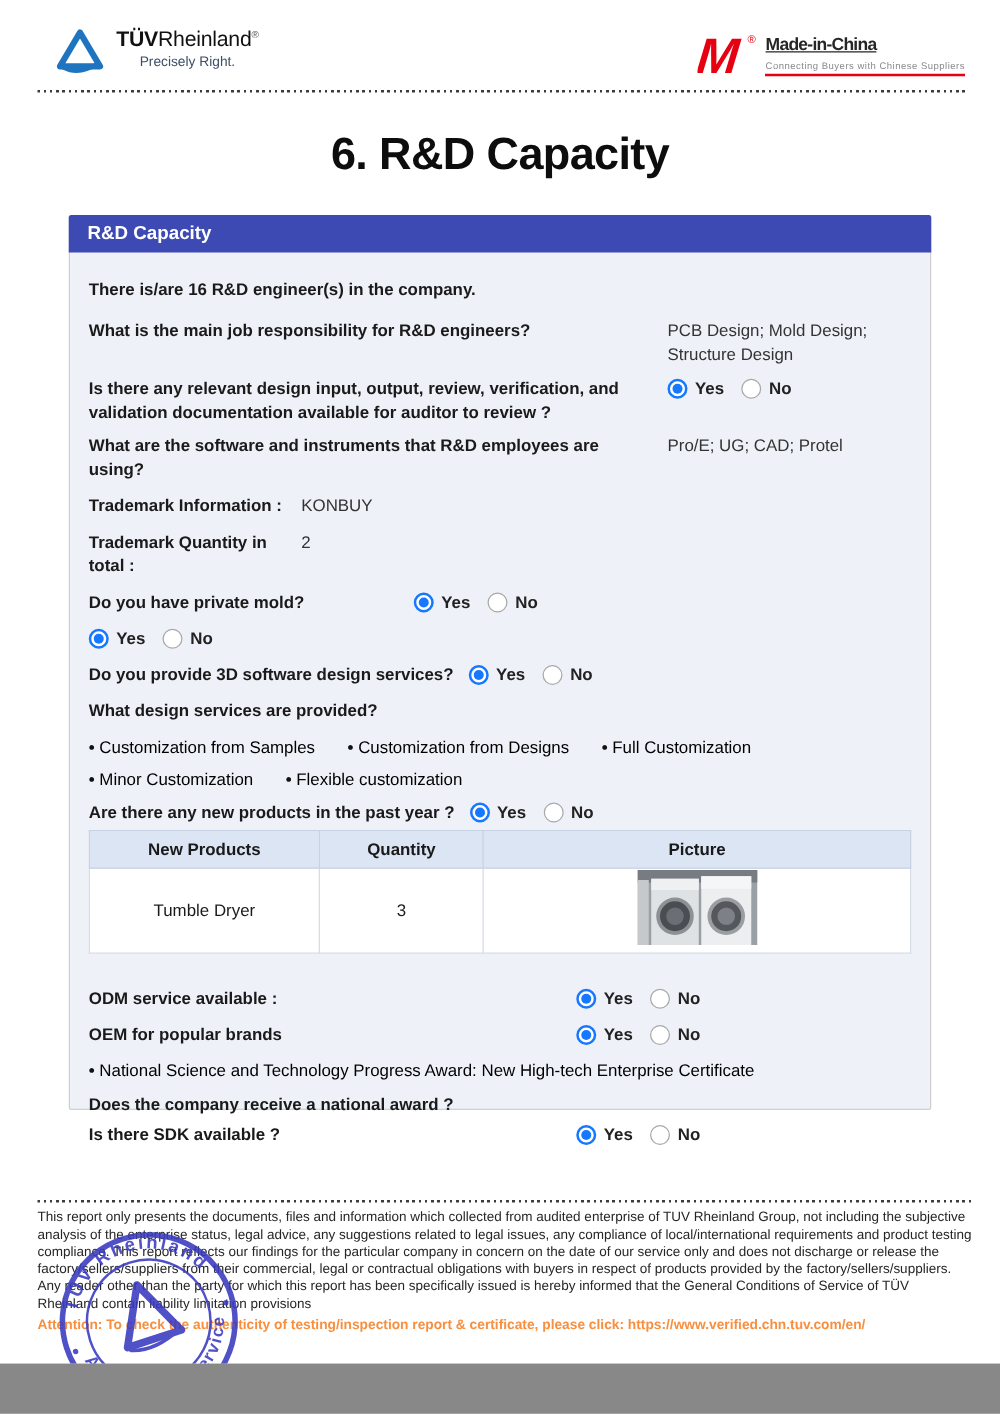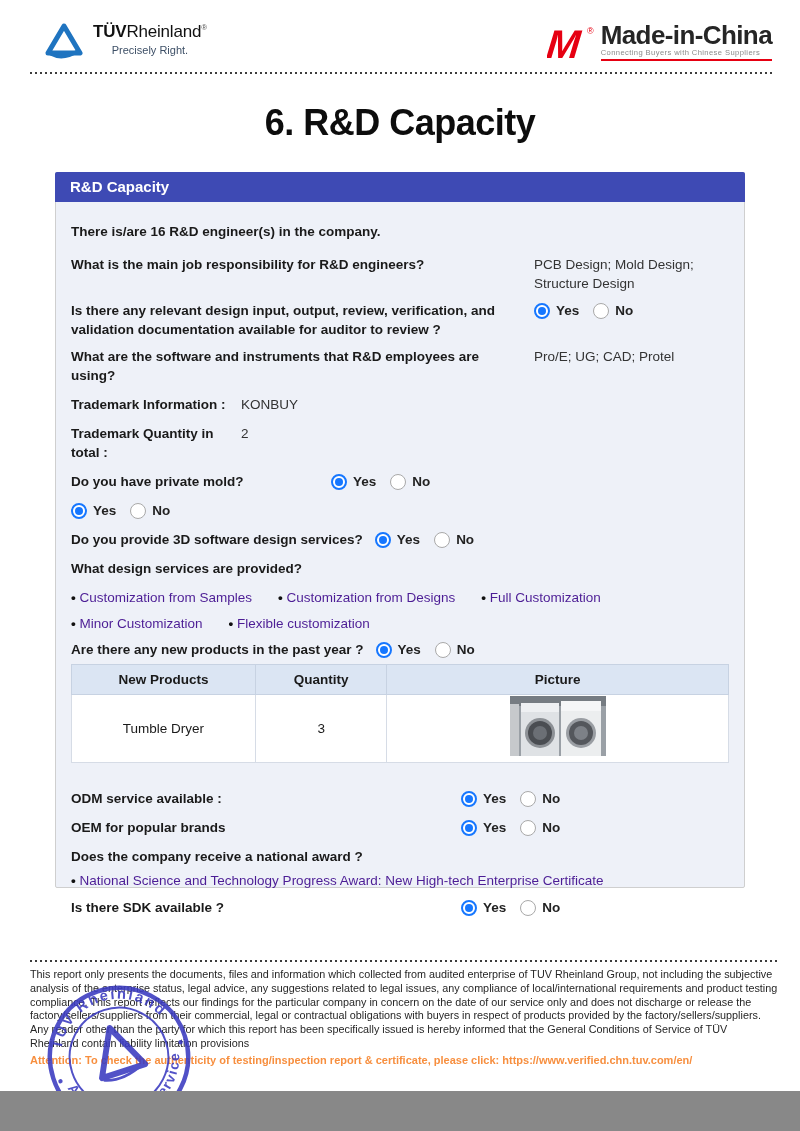--- a/index.html
+++ b/index.html
@@ -7,21 +7,21 @@
   .page { position:relative; width:800px; height:1091px; background:#fff; margin:0 auto; overflow:hidden; color:#1a1a1a; }
 
   
   .hdr { position:absolute; top:20px; left:44px; right:28px; height:50px; }
   .tuv-logo { position:absolute; left:0; top:2px; display:flex; gap:9px; align-items:flex-start; }
   .tuv-text .brand-line { font-size:17px; color:#111; letter-spacing:-0.2px; }
   .tuv-text .brand-line b { font-weight:bold; }
   .tuv-text sup { font-size:8px; color:#555; }
   .tuv-tagline { font-size:11px; color:#3d4f66; margin-top:2px;text-align:center; }
   .mic-logo { position:absolute; right:0; top:4px; display:flex; align-items:flex-start; gap:4px; }
-  .mic-text .mic-name { font-size:26px; font-weight:bold; color:#262626; letter-spacing:-0.6px; line-height:22px; }
+  .mic-text .mic-name { font-size:14px; font-weight:bold; color:#262626; letter-spacing:-0.6px; line-height:22px;text-decoration:underline; }
   .mic-text .mic-tagline { font-size:7.6px; color:#8a8a8a; letter-spacing:0.4px; margin-top:2px; border-bottom:2px solid #e60012; padding-bottom:2px; }
   .dotline { position:absolute; left:30px; right:26px; height:2px;
              background-image:repeating-linear-gradient(to right,#3c3c3c 0 2px,transparent 2px 5px); }
   .dot-top { top:72px; } .dot-foot { top:960px; left:30px; right:22px; }
 
   
   .page-title { position:absolute; top:102px; left:0; width:100%; text-align:center;
                 font-size:36px; font-weight:bold; color:#0d0d0d; letter-spacing:-0.5px; }
 
   
@@ -45,21 +45,21 @@
   
   .radio-group { display:inline-flex; align-items:center; }
   .radio { width:16px; height:16px; border-radius:50%; background:#fff; border:1.5px solid #a9a9a9;
            display:inline-block; position:relative; flex:0 0 16px; }
   .radio.sel { border:2px solid #1677ff; }
   .radio.sel::after { content:""; position:absolute; inset:2px; border-radius:50%; background:#1677ff; }
   .radio-label { margin:0 14px 0 6px; font-weight:bold; color:#222; }
 
   
   .bullets { display:flex; flex-wrap:wrap; column-gap:26px; row-gap:7px; margin-bottom:7px; }
-  .bullet { font-weight:normal; color:#4c1d95; }
+  .bullet { font-weight:normal; color:#000000; }
   .bullet::before { content:"\2022\00a0"; font-weight:bold; color:#111; }
 
   
   .nptable { width:100%; border-collapse:collapse; background:#fff; margin:5px 0 26px 0; }
   .nptable th { background:#dbe5f3; border:1px solid #c7d2e2; height:30px; font-size:13.5px; font-weight:bold; }
   .nptable td { border:1px solid #d6dce6; height:68px; text-align:center; vertical-align:middle; font-weight:normal; }
   .c1 { width:28%; } .c2 { width:20%; } .c3 { width:52%; }
 
   
   .footer-text { position:absolute; top:968px; left:30px; width:748px; font-size:10.8px;
@@ -231,24 +231,24 @@
       <div class="row">
         <div class="lbl-390 q">OEM for popular brands</div>
         <span class="radio-group">
           <span class="radio sel"></span>
           <span class="radio-label">Yes</span>
           <span class="radio"></span>
           <span class="radio-label">No</span>
         </span>
       </div>
 
-      <div class="row mb5 q">Does the company receive a national award ?</div>
       <div class="row mb8">
           <span class="bullet">National Science and Technology Progress Award: New High-tech Enterprise Certificate</span>
         </div>
+      <div class="row mb5 q">Does the company receive a national award ?</div>
 
       <div class="row">
         <div class="lbl-390 q">Is there SDK available ?</div>
         <span class="radio-group">
           <span class="radio sel"></span>
           <span class="radio-label">Yes</span>
           <span class="radio"></span>
           <span class="radio-label">No</span>
         </span>
       </div>

